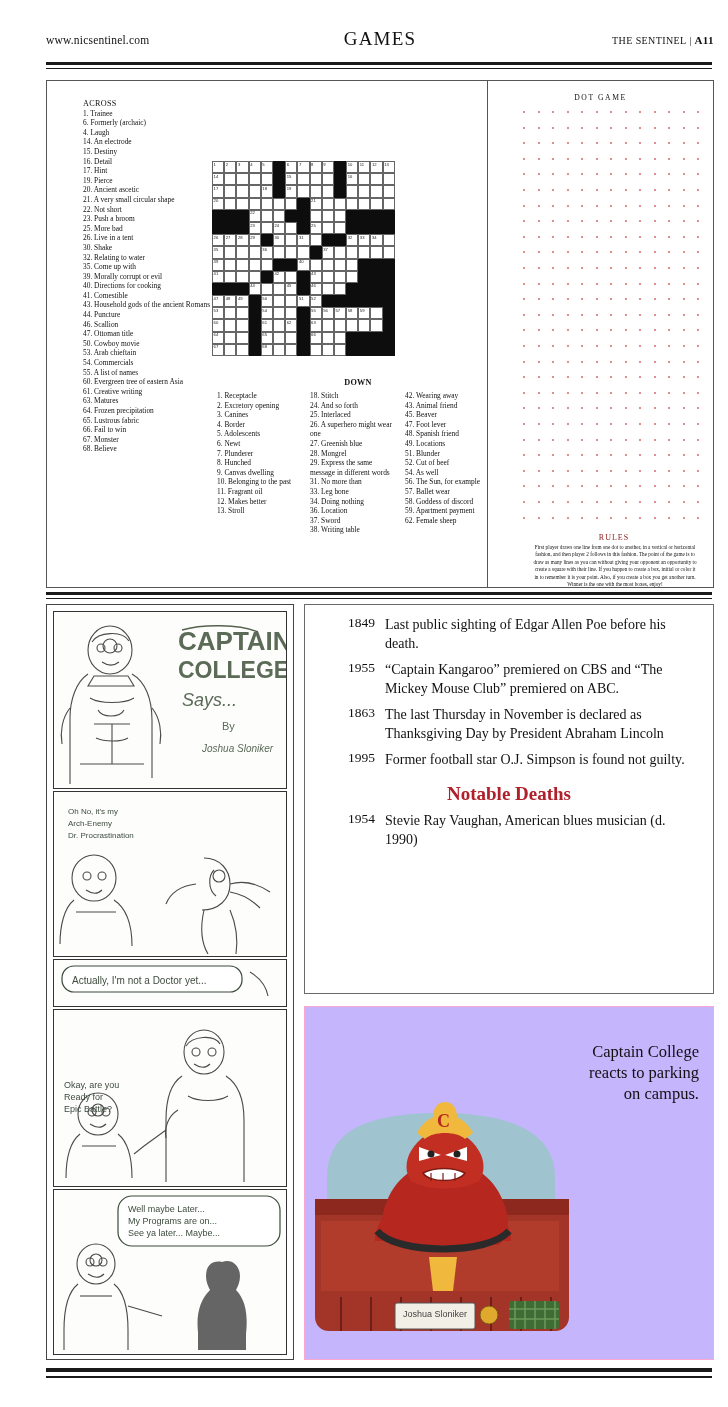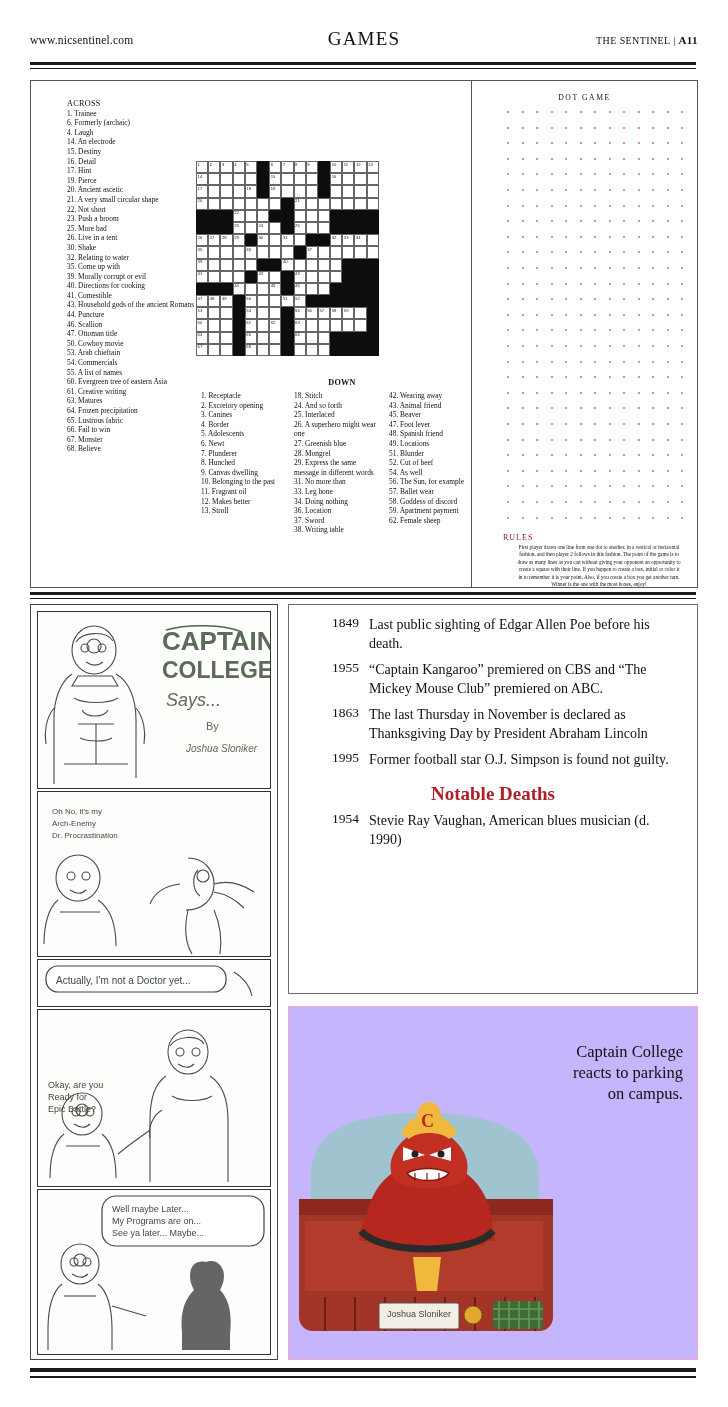--- a/index.html
+++ b/index.html
@@ -1,17 +1,17 @@
 <!DOCTYPE html>
 <html><head>
 <meta charset="utf-8">
 <style>
   html,body{margin:0;padding:0;background:#ffffff;}
   body{width:728px;height:1407px;position:relative;font-family:"Liberation Serif",serif;color:#111;overflow:hidden;}
-  .page{position:absolute;left:0;top:0;width:640px;height:1407px;}
+  .page{position:absolute;left:16px;top:0;width:640px;height:1407px;}
 
   
   .masthead{position:absolute;left:30px;top:28px;width:668px;height:30px;}
   .mh-left{position:absolute;left:0;top:6px;font-size:11.5px;letter-spacing:.2px;font-family:"Liberation Serif",serif;}
   .mh-center{position:absolute;left:0;right:0;top:0;text-align:center;font-size:19px;letter-spacing:1.2px;}
   .mh-right{position:absolute;right:0;top:6px;font-size:10px;letter-spacing:.4px;}
   .mh-right b{font-size:11px;}
   .rule{position:absolute;background:#1a1a1a;}
 
   
@@ -31,21 +31,21 @@
   .xw{position:absolute;left:165px;top:80px;}
   .xw-row{display:flex;}
   .cell{width:12.2px;height:12.2px;box-sizing:border-box;border:0.6px solid #666;position:relative;background:#fff;}
   .cell.blk{background:#0d0d0d;border-color:#0d0d0d;}
   .cell span{position:absolute;left:0.6px;top:-0.4px;font-size:4.2px;line-height:5px;font-family:"Liberation Sans",sans-serif;color:#222;}
 
   
   .dot-title{position:absolute;top:12px;left:0;right:0;text-align:center;font-size:7.6px;letter-spacing:1.6px;}
   .dot-grid{position:absolute;left:472px;top:28px;width:190px;height:420px;}
   .dot{position:absolute;width:2px;height:2px;border-radius:50%;background:#d06a6a;}
-  .rules-title{position:absolute;left:472px;top:452px;width:190px;font-size:8px;letter-spacing:1px;color:#8b1a1a;}
+  .rules-title{position:absolute;left:472px;top:452px;width:190px;text-align:center;font-size:8px;letter-spacing:1px;color:#8b1a1a;}
   .rules-txt{position:absolute;left:486px;top:463px;width:164px;font-size:5.2px;line-height:7.4px;text-align:center;}
 
   
   .comic{position:absolute;left:30px;top:604px;width:246px;height:754px;border:1px solid #444;background:#fff;}
   .panel{position:absolute;left:6px;right:6px;border:1.4px solid #333;background:#fdfdfc;overflow:hidden;}
   .sketch{position:absolute;left:0;top:0;width:100%;height:100%;}
   .hand{font-family:"Liberation Sans",sans-serif;color:#3c4a3c;font-size:8px;line-height:10px;}
 
   .logo-word{font-family:"Liberation Sans",sans-serif;font-weight:bold;color:#4d5b4d;}
 

